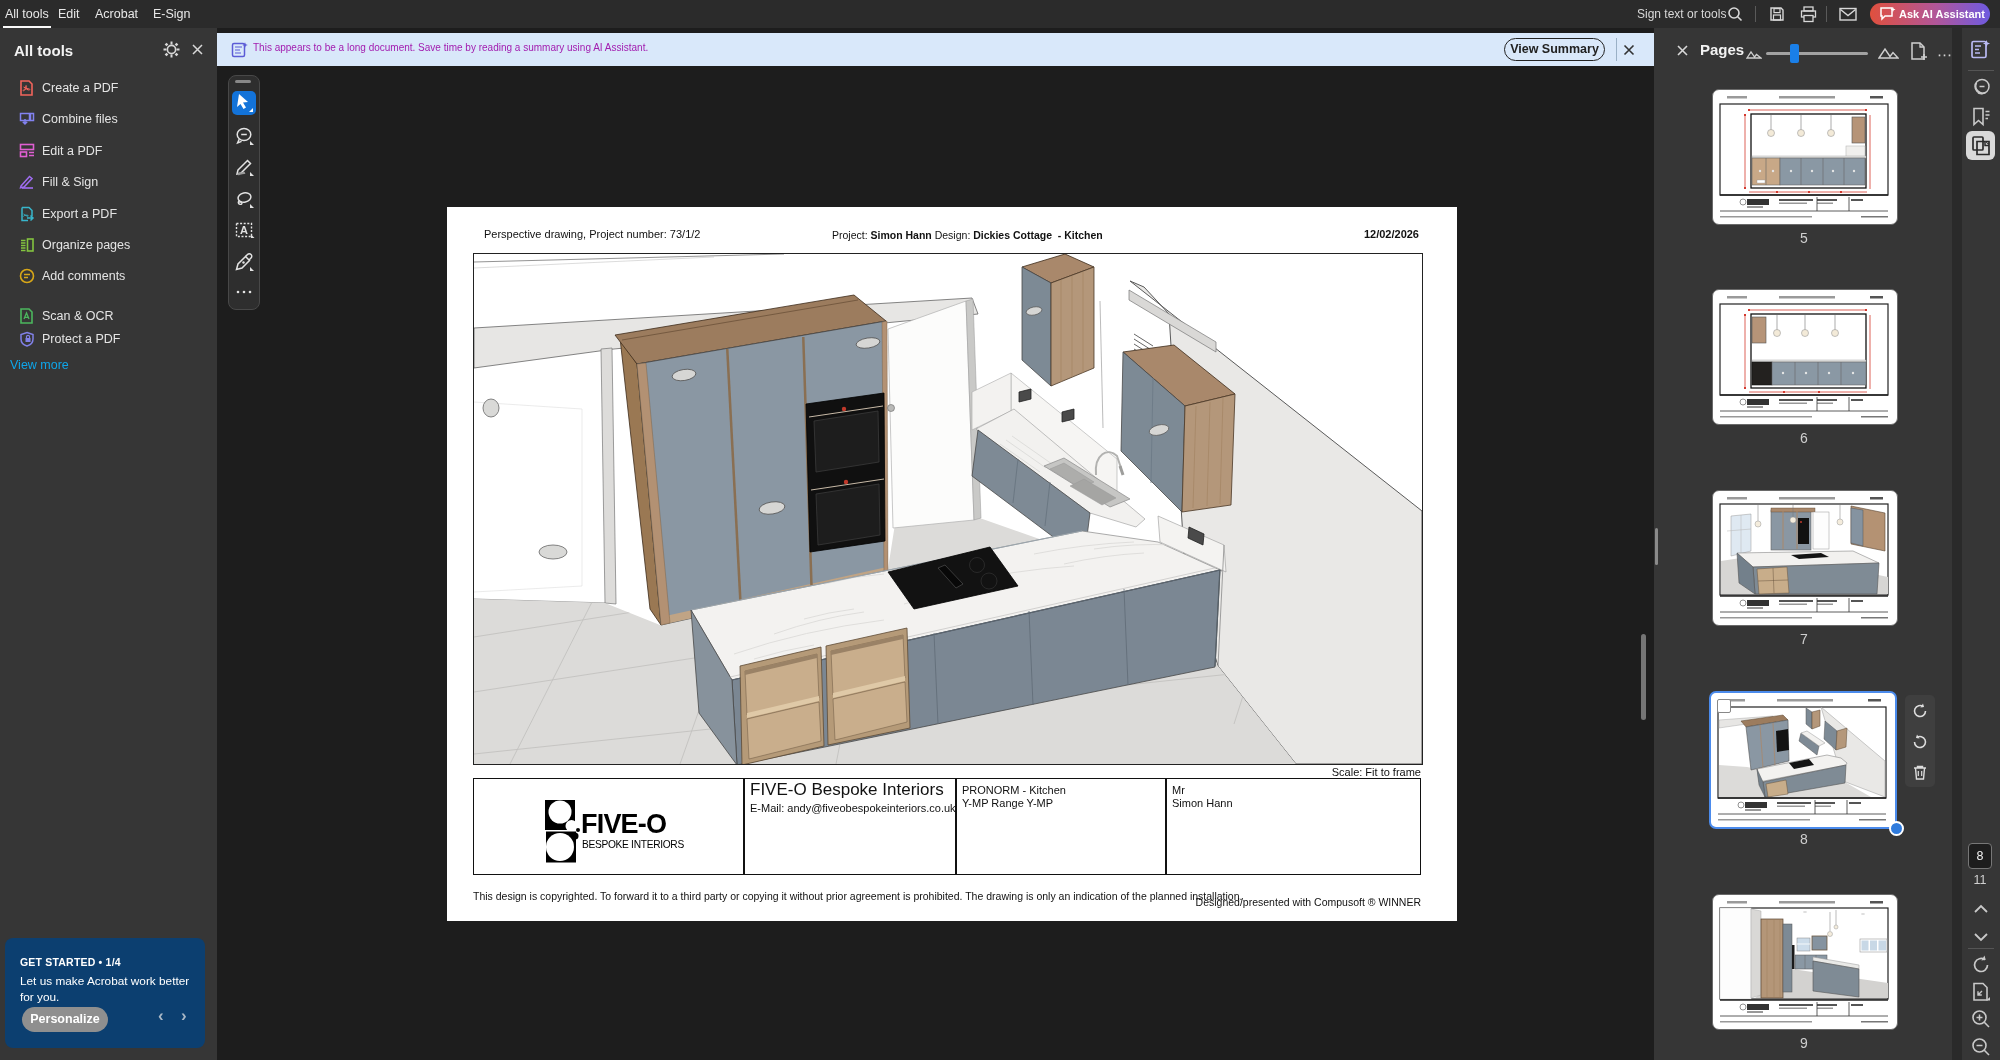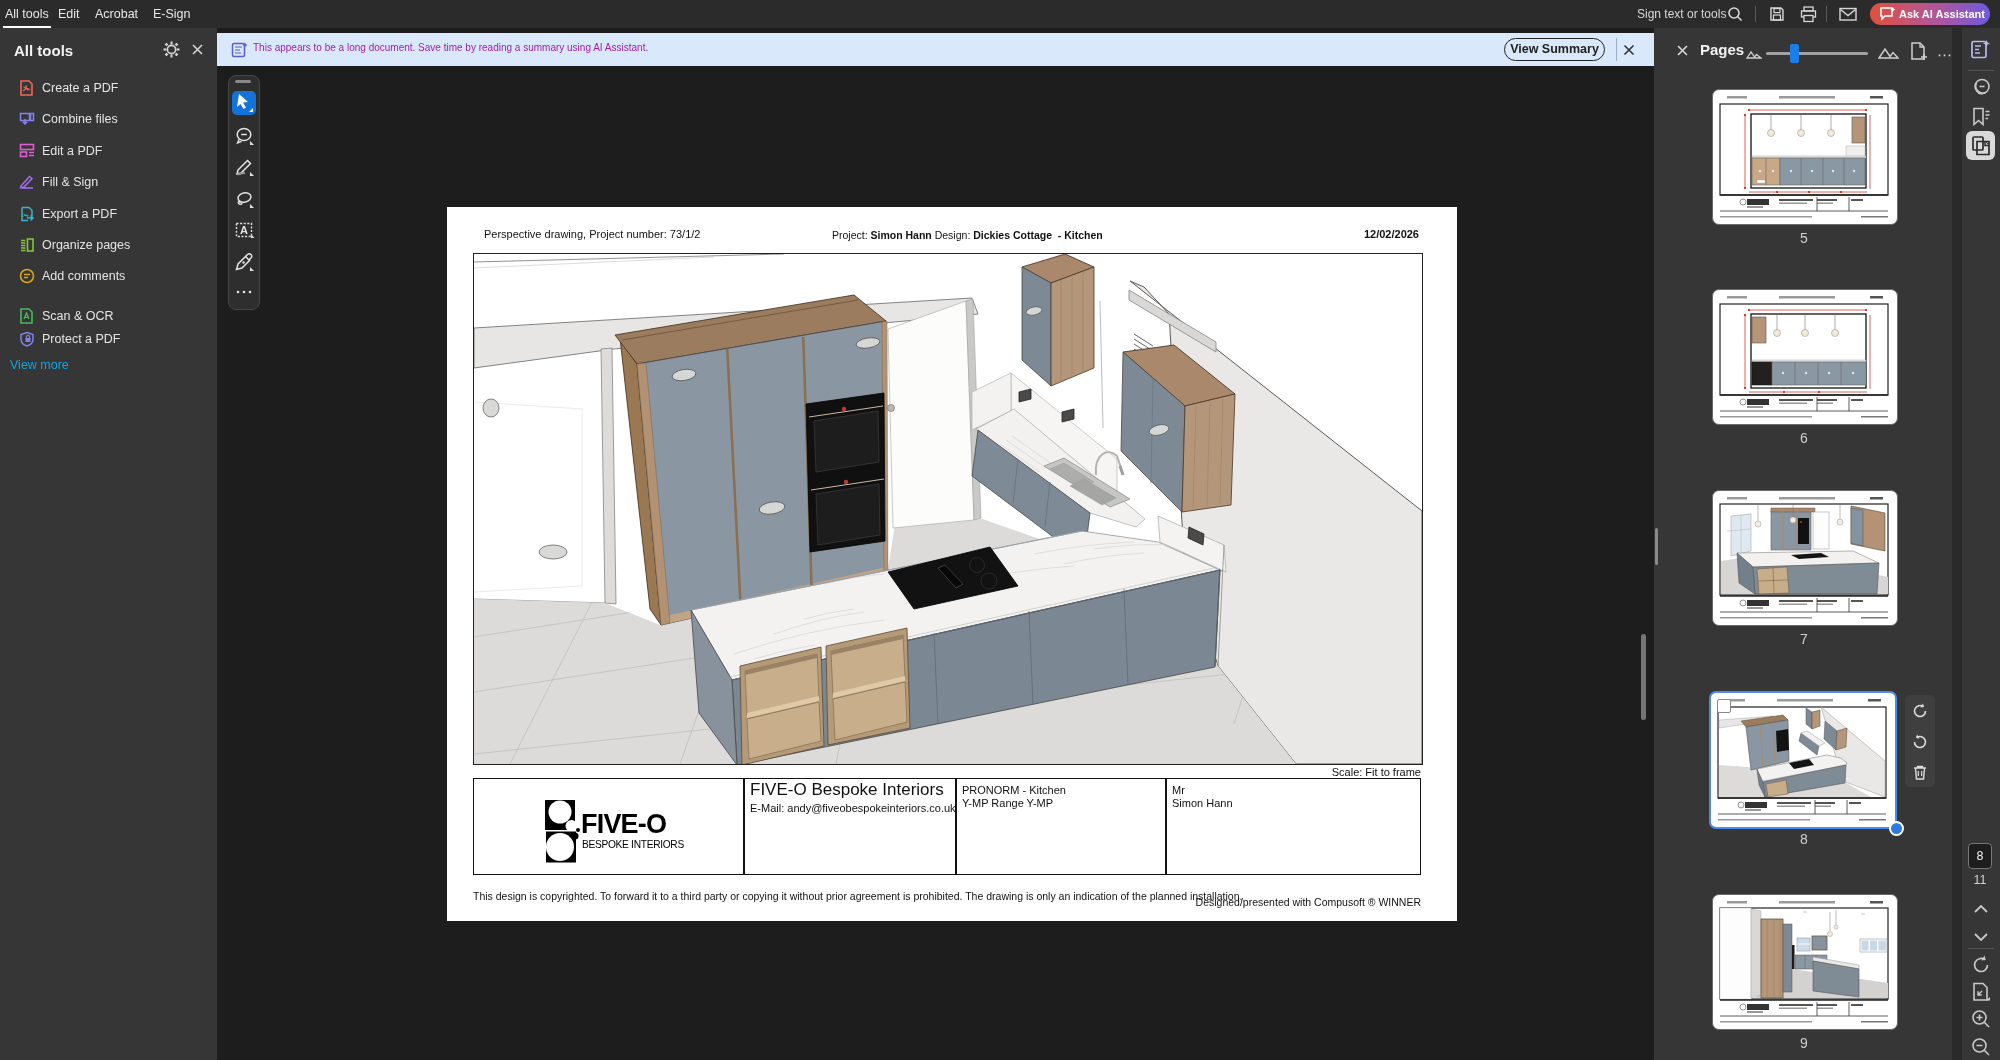--- a/index.html
+++ b/index.html
@@ -190,20 +190,27 @@
     </div>
   <div class="sb-item" style="top:296px;">
       <svg width="16" height="16" viewBox="0 0 16 16">
         <path d="M8 1.5l6 2v4.5c0 3.5-2.5 6-6 7-3.5-1-6-3.5-6-7V3.5z" fill="none" stroke="#8181e8" stroke-width="1.5"></path>
         <rect x="6.5" y="7" width="5" height="4" fill="#8181e8"></rect>
         <path d="M7.5 7V5.8a1.5 1.5 0 013 0V7" fill="none" stroke="#8181e8" stroke-width="1.2"></path>
       </svg>
       <span>Protect a PDF</span>
     </div>
   <div id="viewmore">View more</div>
+  <div id="promo">
+    <div class="t1">GET STARTED • 1/4</div>
+    <div class="t2">Let us make Acrobat work better for you.</div>
+    <div class="btn">Personalize</div>
+    <div class="chv" style="left:153px;">‹</div>
+    <div class="chv" style="left:176px;">›</div>
+  </div>
 </div>
 
 <div class="abs" id="canvas">
   <div id="notif">
     <svg style="position:absolute;left:14px;top:8px;" width="18" height="18" viewBox="0 0 18 18">
         <rect x="1.5" y="2.5" width="12" height="13" rx="1.5" fill="none" stroke="#5b5bd6" stroke-width="1.5"></rect>
         <path d="M4 6h7M4 9h5M4 12h6" stroke="#5b5bd6" stroke-width="1.2"></path>
         <path d="M14 1.2l.8 2 2 .8-2 .8-.8 2-.8-2-2-.8 2-.8z" fill="#5b5bd6"></path>
       </svg>
     <span class="txt">This appears to be a long document. Save time by reading a summary using AI Assistant.</span>

